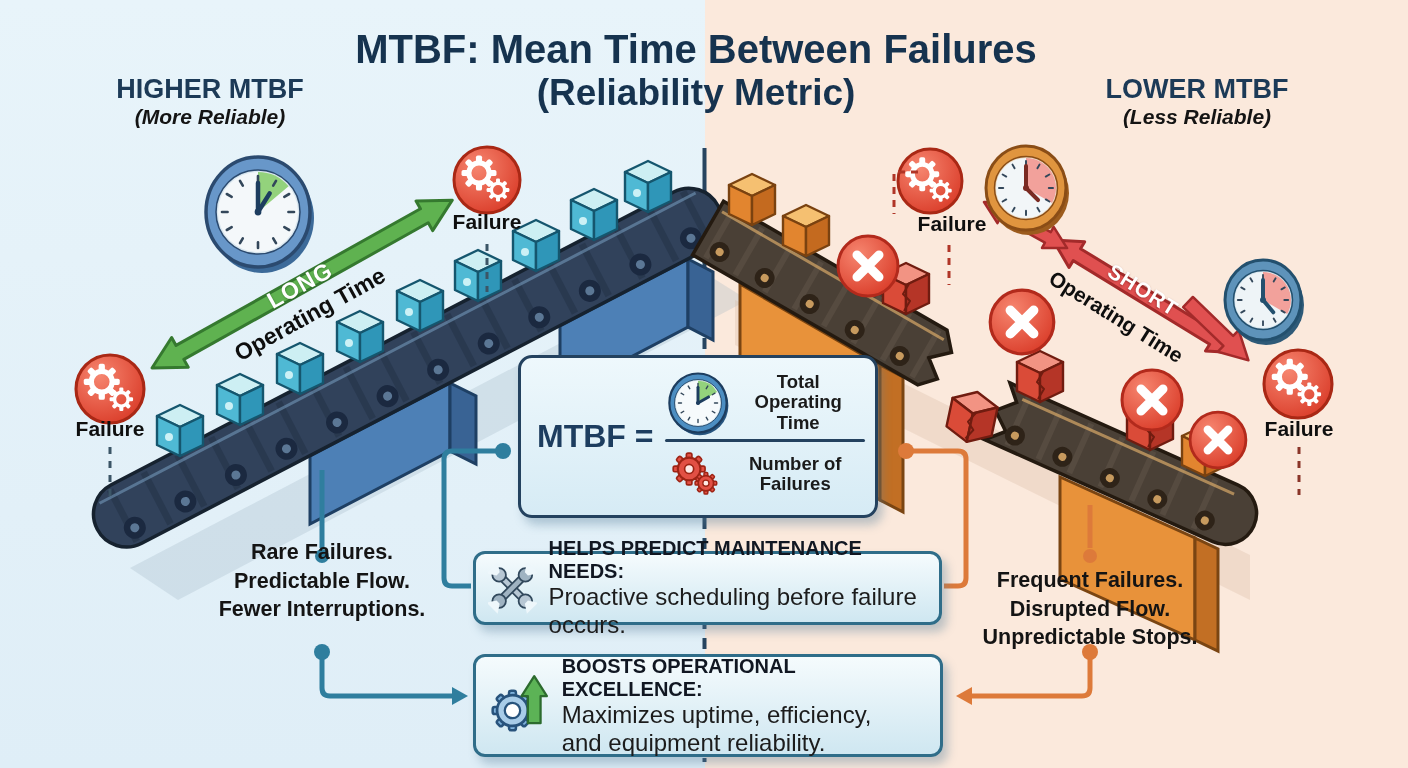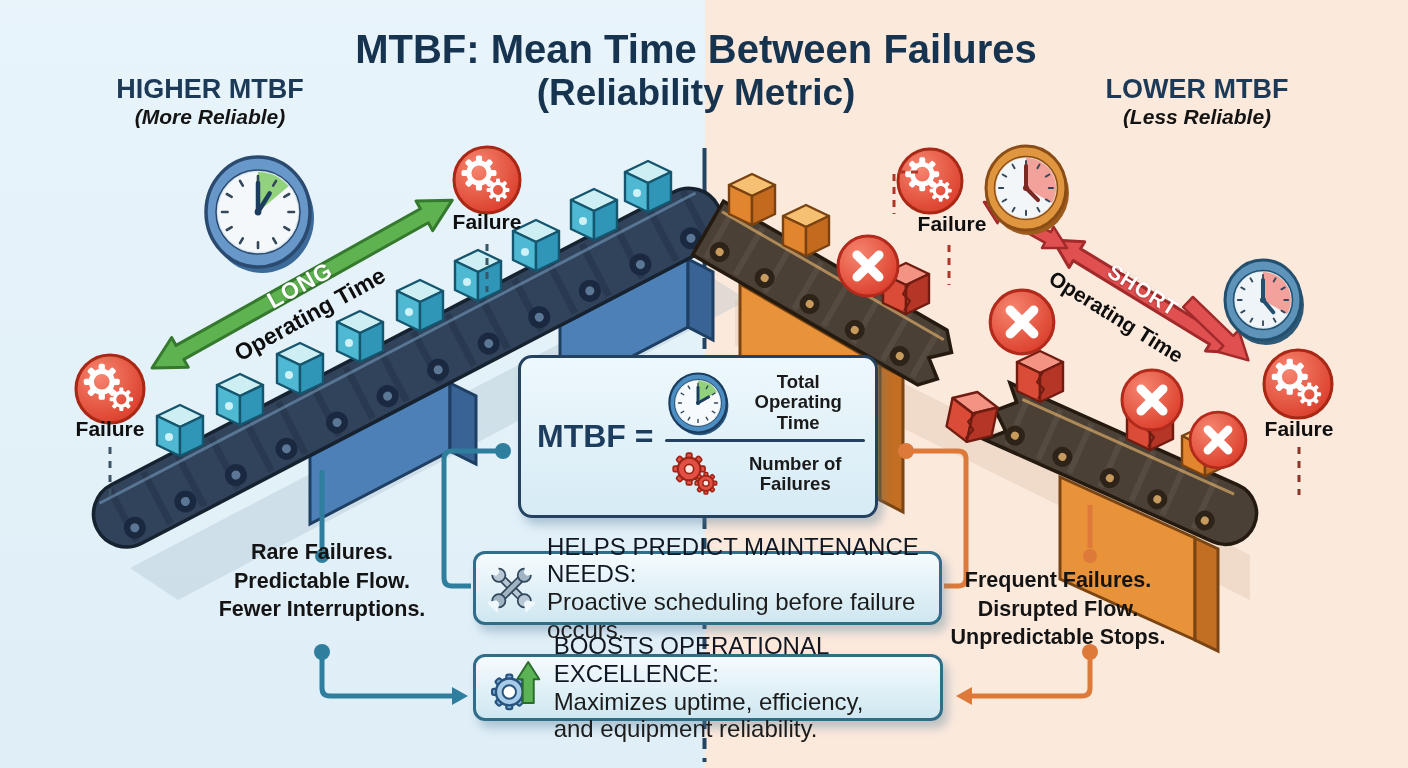--- a/index.html
+++ b/index.html
@@ -25,22 +25,22 @@
   .formula-box{left:518px;top:355px;width:360px;height:163px;border:3.5px solid #24425f;
     background:linear-gradient(180deg,#eef8fc,#d6ebf5);display:flex;align-items:center;gap:12px;padding:0 10px 0 16px;box-sizing:border-box;}
   .formula-lhs{font-size:32px;font-weight:800;color:#1d3d5f;white-space:nowrap;}
   .fraction{flex:1;display:flex;flex-direction:column;align-items:stretch;}
   .frac-row{display:flex;align-items:center;gap:0;justify-content:flex-start;}
   .frac-text{flex:1;text-align:center;font-size:18.5px;font-weight:700;color:#1a1a1a;line-height:1.12;}
   .frac-bar{height:3.5px;background:#24425f;border-radius:2px;margin:3px 0;}
   .callout{border-radius:12px;border:3px solid #2f6d89;background:linear-gradient(180deg,#f5fbfd,#cfe7f1);
     display:flex;align-items:center;gap:12px;padding:0 12px;box-sizing:border-box;--bx-bg:#eef7fb;}
   .c1{left:473px;top:551px;width:469px;height:74px;}
-  .c2{left:473px;top:654px;width:470px;height:67px;}
-  .c-title{font-size:24px;font-weight:400;color:#111722;line-height:1.15;}
+  .c2{left:473px;top:654px;width:470px;height:103px;}
+  .c-title{font-size:20px;font-weight:700;color:#111722;line-height:1.15;}
   .c-body{font-size:24px;font-weight:400;color:#1c1c1c;line-height:1.15;}
   .c2 .c-body{width:330px;}
 </style>
 </head>
 <body>
 
 <div id="canvas">
   <div class="bg-left"></div>
   <div class="bg-right"></div>
 
@@ -295,21 +295,21 @@
   <div class="lbl fail" style="left:427px;top:210px;">Failure</div>
   <div class="lbl fail" style="left:50px;top:417px;">Failure</div>
   <div class="lbl fail" style="left:892px;top:212px;">Failure</div>
   <div class="lbl fail" style="left:1239px;top:417px;">Failure</div>
 
   <div class="lbl summary" style="left:162px;top:538px;">
     <div>Rare Failures.</div>
     <div>Predictable Flow.</div>
     <div>Fewer Interruptions.</div>
   </div>
-  <div class="lbl summary" style="left:898px;top:566px;">
+  <div class="lbl summary" style="left:930px;top:566px;">
     <div>Frequent Failures.</div>
     <div>Disrupted Flow.</div>
     <div>Unpredictable Stops.</div>
   </div>
 
   <div class="panel formula-box">
     <div class="formula-lhs">MTBF =</div>
     <div class="fraction">
       <div class="frac-row">
         <svg width="66" height="66" viewBox="-38 -38 76 76">

